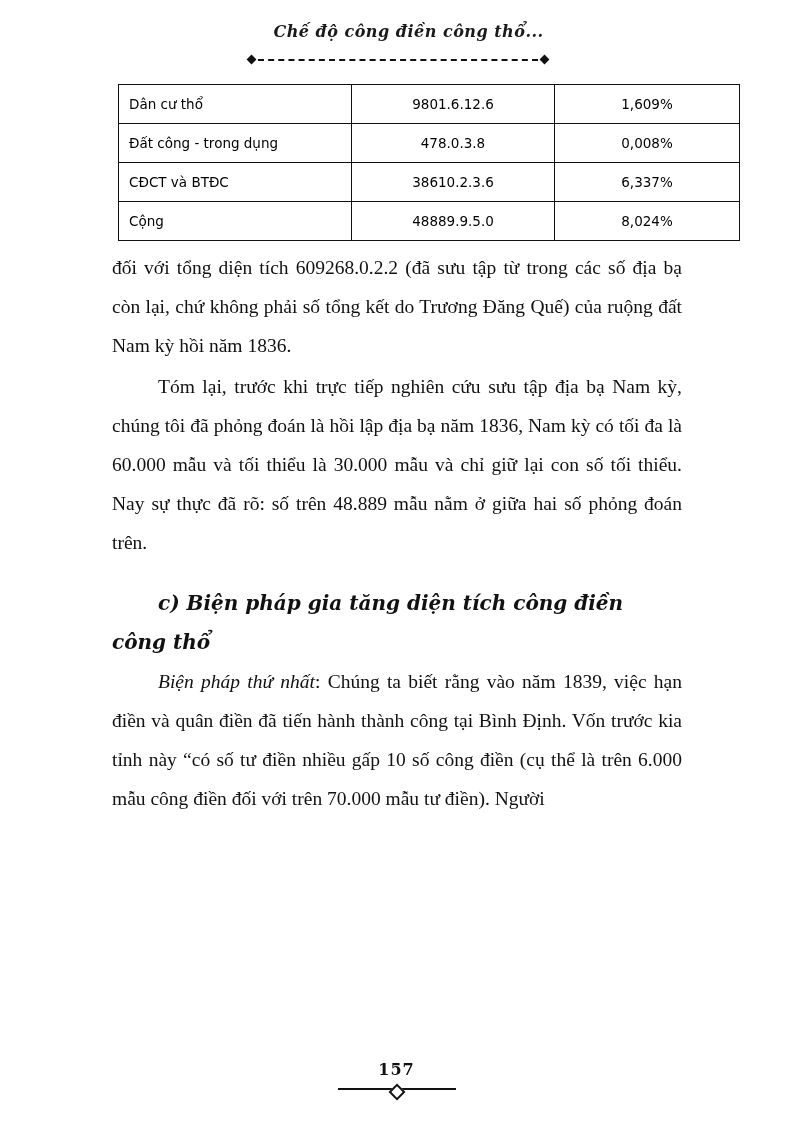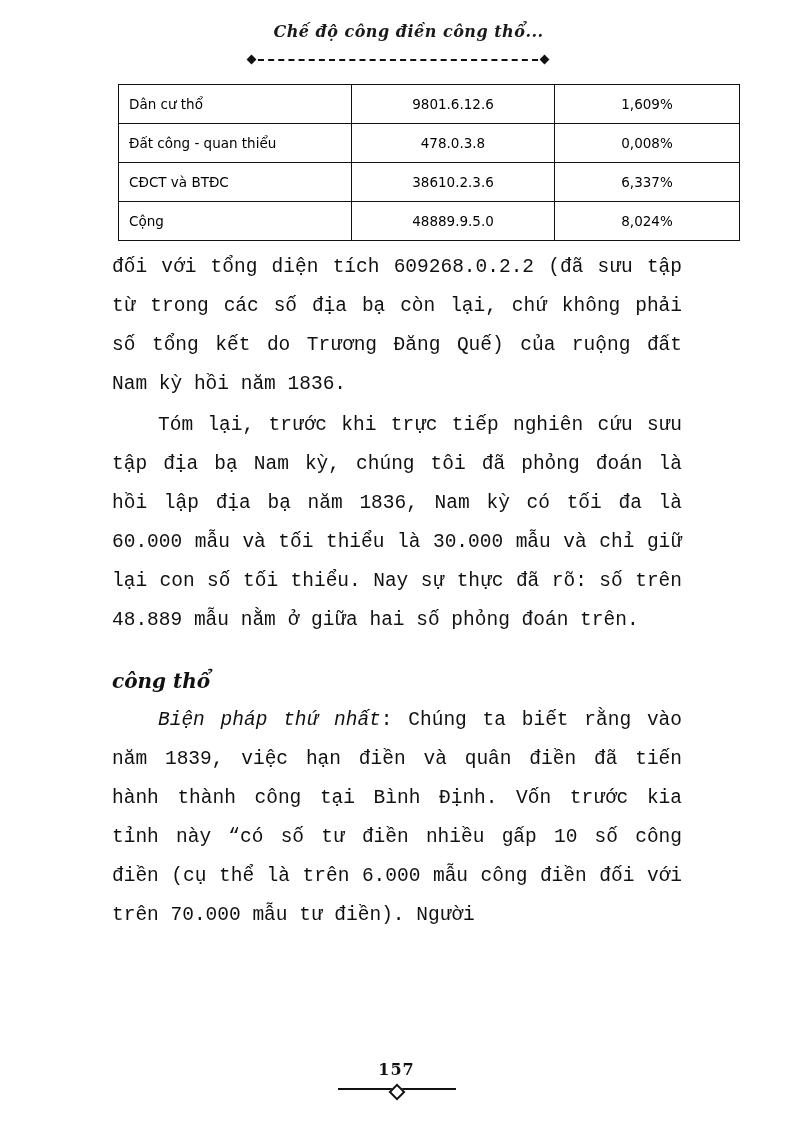--- a/index.html
+++ b/index.html
@@ -91,21 +91,21 @@
 
   
   .body {
     position: absolute;
     top: 248px;
     left: 112px;
     width: 570px;
   }
   .body p {
     margin: 0 0 2px 0;
-    font-family: Liberation Mono, monospace;
+    font-family: Liberation Serif, serif;
     font-size: 19.5px;
     line-height: 39px;
     text-align: justify;
     text-justify: inter-word;
     color: #111;
   }
   .body p.indent { text-indent: 46px; }
   .body p.noindent { text-indent: 0; }
   .body .lead-italic {
     font-style: italic;
@@ -180,21 +180,21 @@
 
   <div class="table-wrap">
     <table class="data">
       <tbody>
         <tr>
           <td class="c0">Dân cư thổ</td>
           <td class="c1">9801.6.12.6</td>
           <td class="c2">1,609%</td>
         </tr>
         <tr>
-          <td class="c0">Đất công - quan thiểu</td>
+          <td class="c0">Đất công - trong dụng</td>
           <td class="c1">478.0.3.8</td>
           <td class="c2">0,008%</td>
         </tr>
         <tr>
           <td class="c0">CĐCT và BTĐC</td>
           <td class="c1">38610.2.3.6</td>
           <td class="c2">6,337%</td>
         </tr>
         <tr>
           <td class="c0">Cộng</td>
@@ -203,20 +203,21 @@
         </tr>
       </tbody>
     </table>
   </div>
 
   <div class="body">
     <p class="noindent">đối với tổng diện tích 609268.0.2.2 (đã sưu tập từ trong các số địa bạ còn lại, chứ không phải số tổng kết do Trương Đăng Quế) của ruộng đất Nam kỳ hồi năm 1836.</p>
     <p class="indent">Tóm lại, trước khi trực tiếp nghiên cứu sưu tập địa bạ Nam kỳ, chúng tôi đã phỏng đoán là hồi lập địa bạ năm 1836, Nam kỳ có tối đa là 60.000 mẫu và tối thiểu là 30.000 mẫu và chỉ giữ lại con số tối thiểu. Nay sự thực đã rõ: số trên 48.889 mẫu nằm ở giữa hai số phỏng đoán trên.</p>
 
     <h3 class="subhead">
+      <span>c) Biện pháp gia tăng diện tích công điền</span>
       <span class="cont">công thổ</span>
     </h3>
 
 
     <p class="indent"><span class="lead-italic">Biện pháp thứ nhất</span><span>: Chúng ta biết rằng vào năm 1839, việc hạn điền và quân điền đã tiến hành thành công tại Bình Định. Vốn trước kia tỉnh này “có số tư điền nhiều gấp 10 số công điền (cụ thể là trên 6.000 mẫu công điền đối với trên 70.000 mẫu tư điền). Người</span></p>
   </div>
 
   <div class="footer">
     <div class="page-number">157</div>
     <div class="footer-rule">

